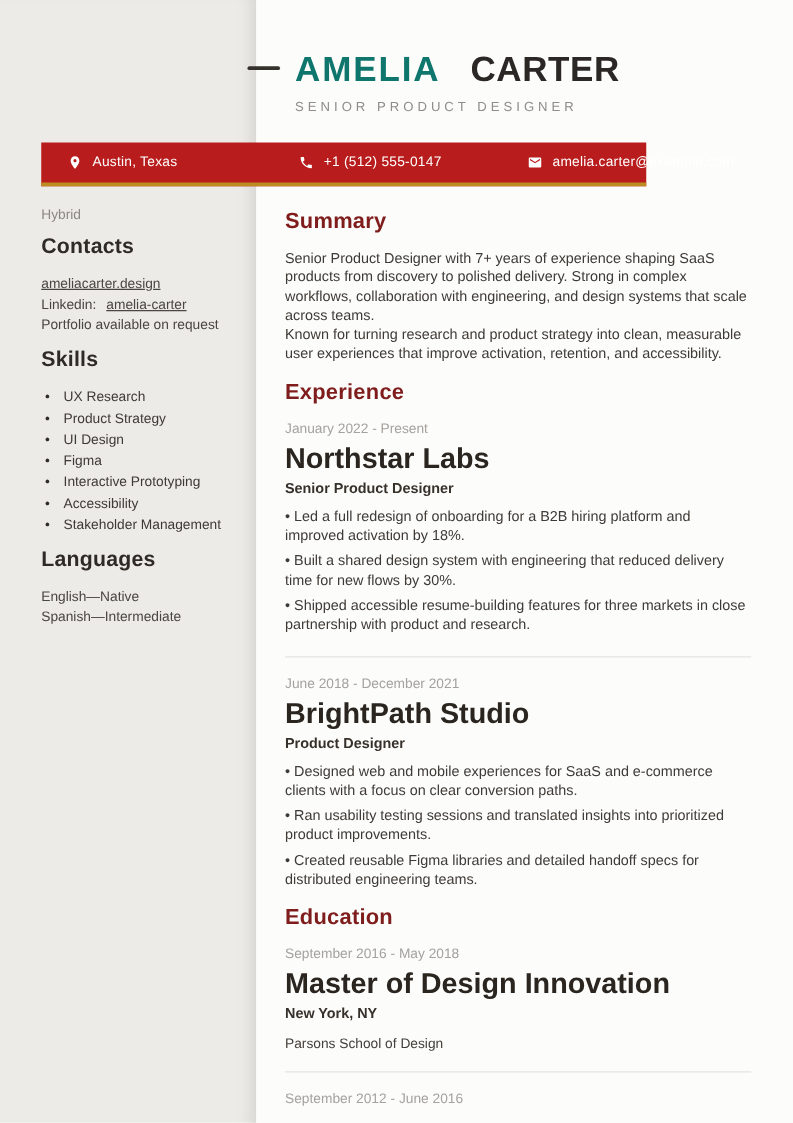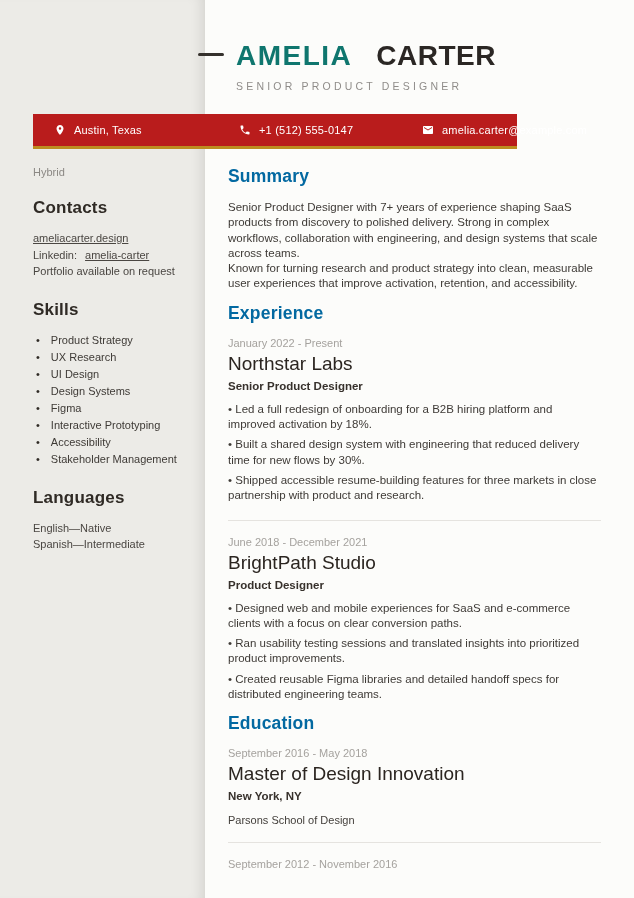--- a/index.html
+++ b/index.html
@@ -41,38 +41,38 @@
   }
   .contact-item svg { width:12px; height:12px; fill:#ffffff; flex:0 0 auto; }
   .ci-location { left:21px; }
   .ci-phone    { left:206px;text-align:right; }
   .ci-email    { left:389px; }
   
   .sidebar-content { position:absolute; left:33px; top:166px; width:162px; }
   .work-mode { font-size:11px; color:#8b8884; }
   .side-heading {
     font-size:17px; font-weight:700; color:#2f2a25;
-    margin-top:20px; margin-bottom:12px; letter-spacing:0.2px;
+    margin-top:9px; margin-bottom:12px; letter-spacing:0.2px;
   }
   .side-line { font-size:11px; line-height:16.5px; color:#4a4642; }
   .side-link { color:#4a4642; text-decoration:underline; cursor:pointer; }
   .linkedin-label { margin-right:8px; }
   .skill-list { padding-left:3px; }
   .skill-item { font-size:11px; line-height:17px; color:#3e3a36; }
   .skill-item::before { content:"•"; margin-right:11px; font-size:11px; color:#2f2a25; }
   
   .main-content { position:absolute; left:228px; top:166px; width:373px; }
   .section-heading {
-    font-size:17.5px; font-weight:700; color:#0369a1;
+    font-size:17.5px; font-weight:700; color:#7f1d1d;
     margin-bottom:13px; letter-spacing:0.2px;
   }
   .mt-section { margin-top:11px; }
   .para { font-size:11.5px; line-height:15.3px; color:#3e3a36; }
   .entry-dates { font-size:11px; color:#a5a29e; margin-bottom:4px; }
-  .entry-title { font-size:19px; font-weight:400; color:#2b2520; margin-bottom:5px; }
+  .entry-title { font-size:23px; font-weight:700; color:#2b2520; margin-bottom:5px; }
   .entry-sub   { font-size:11.5px; font-weight:700; color:#37312c; margin-bottom:10px; }
   .bullet { font-size:11.5px; line-height:15.3px; color:#3e3a36; margin-bottom:5px; }
   .bullet::before { content:"• "; }
   .divider { border-top:1.5px solid #e5e3df; margin:16px 0 15px 0; }
   .school-line { font-size:11px; color:#44403c; margin-top:12px; }
 </style>
 </head>
 <body>
 
 <div class="sidebar-panel"></div>
@@ -113,24 +113,23 @@
   <div class="side-line">
     <span class="side-link">ameliacarter.design</span>
   </div>
   <div class="side-line">
     <span class="linkedin-label">Linkedin:</span><span class="side-link">amelia-carter</span>
   </div>
   <div class="side-line">Portfolio available on request</div>
 
   <div class="side-heading">Skills</div>
   <div class="skill-list">
+    <div class="skill-item">UX Research</div>
     <div class="skill-item">Product Strategy</div>
-    <div class="skill-item">UX Research</div>
     <div class="skill-item">UI Design</div>
-    <div class="skill-item">Design Systems</div>
     <div class="skill-item">Figma</div>
     <div class="skill-item">Interactive Prototyping</div>
     <div class="skill-item">Accessibility</div>
     <div class="skill-item">Stakeholder Management</div>
   </div>
 
   <div class="side-heading">Languages</div>
   <div class="side-line">English—Native</div>
   <div class="side-line">Spanish—Intermediate</div>
 </div>
@@ -168,17 +167,17 @@
   <div>
     <div class="entry-dates">September 2016 - May 2018</div>
     <div class="entry-title">Master of Design Innovation</div>
     <div class="entry-sub">New York, NY</div>
     <div class="school-line">Parsons School of Design</div>
   </div>
 
   <div class="divider"></div>
 
   <div>
-    <div class="entry-dates">September 2012 - November 2016</div>
+    <div class="entry-dates">September 2012 - June 2016</div>
 
   </div>
 
 </div>
 
 </body></html>

